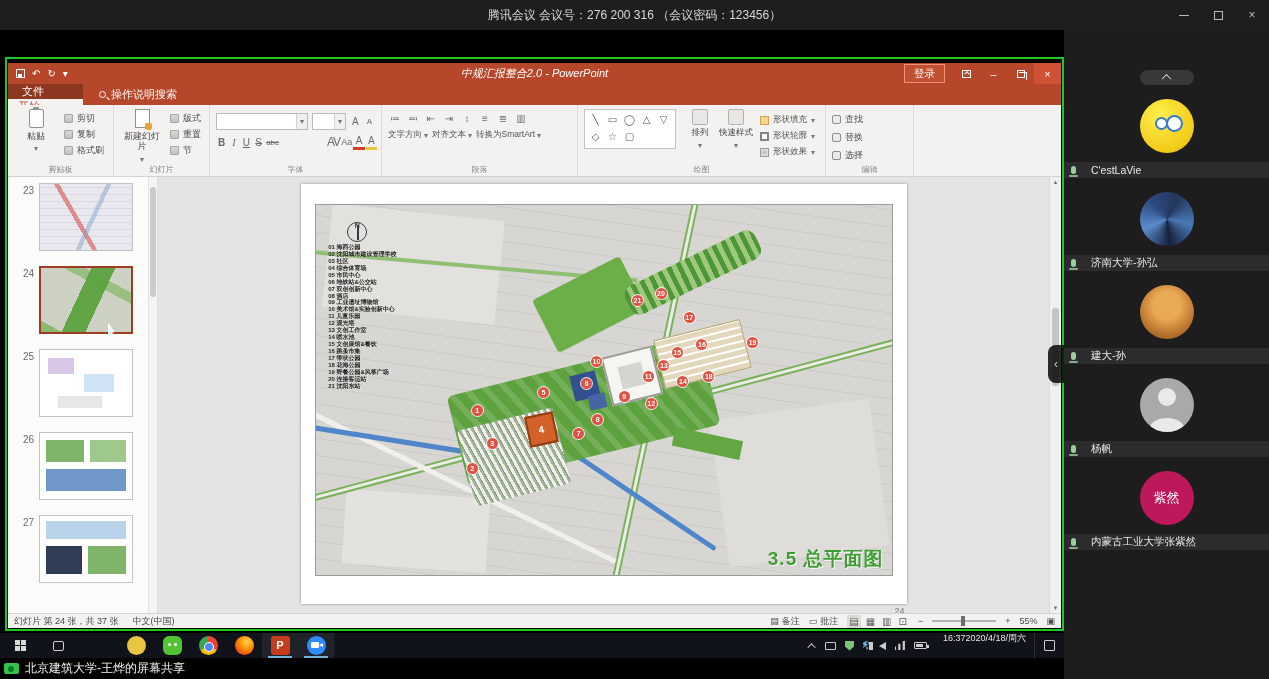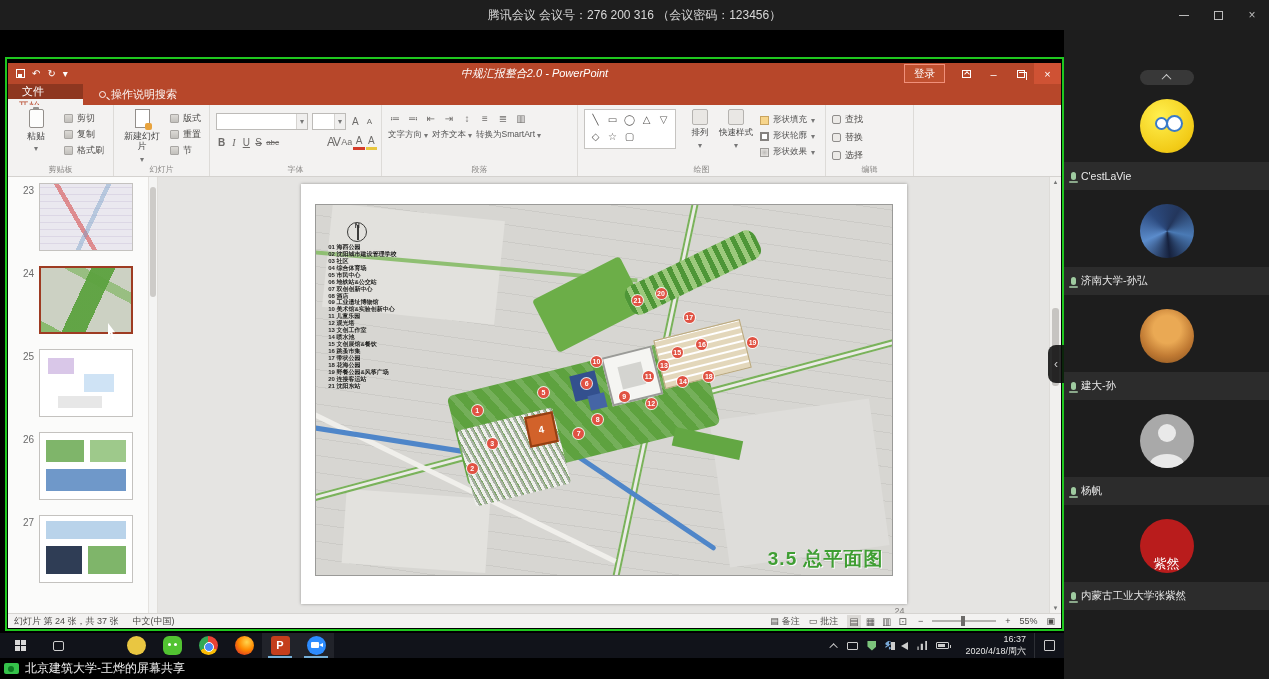--- a/index.html
+++ b/index.html
@@ -214,21 +214,21 @@
   .tri-up{width:6px;height:6px;border-left:1.5px solid #ccc;border-top:1.5px solid #ccc;transform:rotate(45deg) translateY(2px);}
   .tri-disp{width:11px;height:8px;border:1.3px solid #ccc;border-radius:1px;}
   .tri-shield{width:9px;height:10px;background:#7cc47c;clip-path:polygon(0 0,100% 0,100% 60%,50% 100%,0 60%);}
   .tri-bt{width:7px;height:10px;background:#79a9d8;clip-path:polygon(50% 0,100% 25%,0 75%,0 60%,85% 25%,50% 8%,50% 92%,85% 75%,0 40%,0 25%);}
   .tri-vol{width:0;height:0;border-right:7px solid #ccc;border-top:4px solid transparent;border-bottom:4px solid transparent;position:relative;}
   .tri-vol::after{content:"";position:absolute;left:-10px;top:-4px;width:4px;height:8px;background:#ccc;}
   .tri-net{width:10px;height:9px;background:linear-gradient(to top,#ccc 0,#ccc 100%);clip-path:polygon(0 100%,100% 100%,100% 0,78% 0,78% 100%,55% 100%,55% 30%,33% 30%,33% 100%,12% 100%,12% 60%,0 60%);}
   .tri-batt{width:13px;height:7px;border:1.2px solid #ccc;border-radius:1px;position:relative;}
   .tri-batt::before{content:"";position:absolute;left:1px;top:1px;bottom:1px;width:7px;background:#ccc;}
   .tri-batt::after{content:"";position:absolute;right:-3px;top:1.5px;width:1.5px;height:3px;background:#ccc;}
-  .tclock{color:#e6e6e6;font-size:9px;text-align:right;line-height:1.25;padding:0 8px;display:flex;flex-direction:column;justify-content:center;}
+  .tclock{color:#e6e6e6;font-size:9px;text-align:right;line-height:1.25;padding:0 8px;display:flex;flex-direction:row;justify-content:center;}
   .taction{width:30px;display:flex;align-items:center;justify-content:center;border-left:1px solid rgba(255,255,255,.12);}
   .taction i{width:11px;height:11px;border:1.3px solid #ccc;border-radius:1px;display:block;}
 
   
   .banner{position:absolute;left:0;top:628px;width:1064px;height:21px;background:#000;display:flex;align-items:center;gap:6px;
     color:#f0f0f0;font-size:12px;padding-left:4px;z-index:6;}
   .cam{width:15px;height:11px;background:#35c24a;border-radius:2px;position:relative;display:block;}
   .cam::after{content:"";position:absolute;left:4px;top:2.5px;width:6px;height:6px;background:#0d7a22;border-radius:50%;}
 
   
@@ -238,22 +238,22 @@
   .participant{margin-bottom:9px;}
   .avatar{width:54px;height:54px;border-radius:50%;margin:14px auto 9px;position:relative;display:flex;align-items:center;justify-content:center;overflow:hidden;}
   .avtext{color:#fff;font-size:13px;}
   .av-sponge .avatar{background:radial-gradient(circle at 38% 32%,#fff04f,#f2cb17 70%,#d9b20e);}
   .av-sponge .avatar::after{content:"";position:absolute;left:15px;top:18px;width:9px;height:9px;background:#fff;border:2px solid #3a7ac8;border-radius:50%;box-shadow:13px 0 0 0 #fff,13px 0 0 2px #3a7ac8;}
   .av-collage .avatar{background:conic-gradient(from 30deg,#23365c,#4a7ab5,#16213d,#5b8ccc,#2c4a7e,#23365c);}
   .av-fox .avatar{background:radial-gradient(circle at 50% 38%,#eaa954 0 32%,#c07a33 62%,#7e4a1a);}
   .av-default .avatar{background:#a9a9a9;}
   .av-default .avatar::before{content:"";position:absolute;top:10px;left:50%;width:18px;height:18px;margin-left:-9px;background:#e9e9e9;border-radius:50%;}
   .av-default .avatar::after{content:"";position:absolute;bottom:-6px;left:50%;width:34px;height:20px;margin-left:-17px;background:#e9e9e9;border-radius:50% 50% 0 0;}
-  .av-text .avatar{background:#b91c1c;align-items:flex-end;}
-  .prow{height:28px;background:#2c2c2c;display:flex;align-items:center;gap:5px;padding-left:7px;}
+  .av-text .avatar{background:#be185d;}
+  .prow{height:16px;background:#2c2c2c;display:flex;align-items:center;gap:15px;padding-left:7px;}
   .pname{color:#e9e9e9;font-size:10.5px;white-space:nowrap;overflow:hidden;}
   .mic{width:5px;height:8px;background:#9fcba0;border-radius:2.5px;position:relative;flex:none;display:block;}
   .mic::after{content:"";position:absolute;left:-2px;bottom:-3px;width:9px;height:2px;background:#8aa88b;border-radius:1px;}
 
   
   .toast{position:absolute;left:908px;top:50px;width:229px;height:25px;background:rgba(42,42,42,.95);border-radius:3px;
     color:#fff;font-size:11px;line-height:25px;padding-left:10px;z-index:30;white-space:nowrap;overflow:hidden;}
   .cursor{position:absolute;left:108px;top:293px;width:11px;height:17px;background:#fff;z-index:40;
     clip-path:polygon(0 0,0 76%,24% 60%,40% 100%,56% 92%,40% 55%,64% 55%);filter:drop-shadow(0 0 1px #000);}
 </style>

